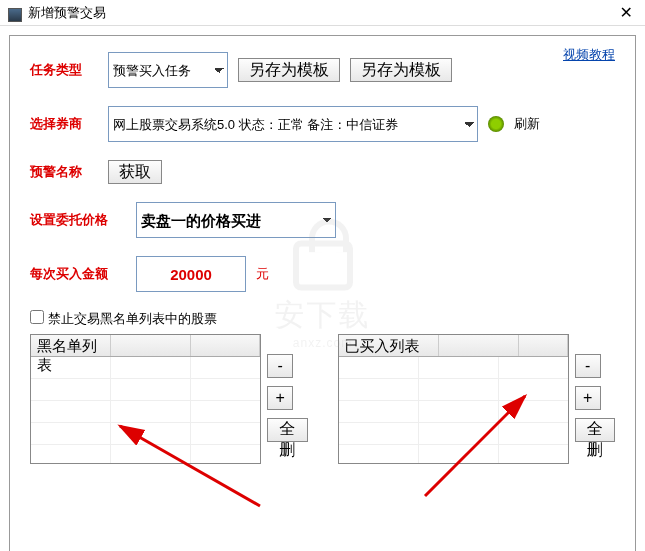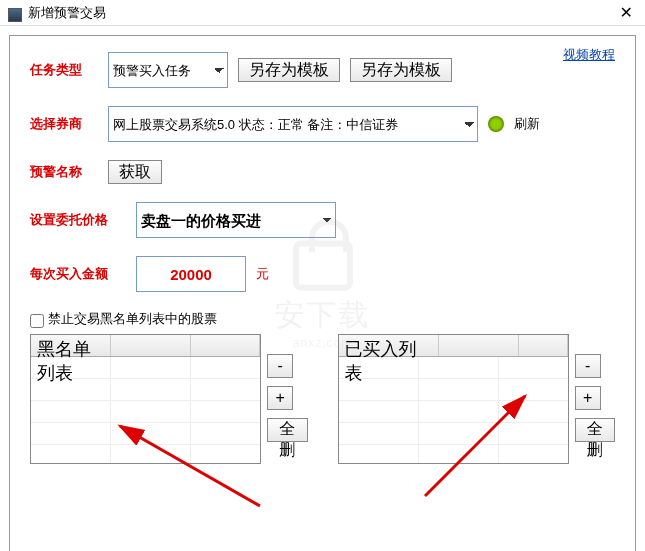--- a/index.html
+++ b/index.html
@@ -14,27 +14,27 @@
 .label{color:#d00;min-width:68px;font-weight:bold}
 .select,.input{border:1px solid #7a9ac0;background:#fff;height:36px;padding:2px 4px;font-family:inherit}
 .select{appearance:none;background-image:linear-gradient(45deg,transparent 50%,#333 50%),linear-gradient(135deg,#333 50%,transparent 50%);background-position:right 8px center,right 3px center;background-size:5px 5px,5px 5px;background-repeat:no-repeat;padding-right:22px}
 .btn{border:1px solid #888;background:linear-gradient(#fdfdfd,#e8e8e8);height:24px;padding:0 10px;cursor:pointer;font-family:inherit;font-size:16px}
 .btn-sm{padding:0 6px;width:26px}
 .refresh-icon{width:16px;height:16px;border-radius:50%;background:radial-gradient(circle,#8fce00 40%,#5a8a00 70%);display:inline-block;vertical-align:middle}
 .num-input{width:70px;text-align:center;color:#d00;font-weight:bold;font-size:15px}
 .amt-input{width:110px;text-align:center;color:#d00;font-weight:bold;font-size:15px}
 .unit{color:#d00}
 .checkrow{display:flex;gap:30px;margin-top:6px}
-.checkitem{display:flex;align-items:flex-end;gap:4px;flex:1}
+.checkitem{display:flex;align-items:flex-start;gap:4px;flex:1}
 .checkitem input{width:14px;height:14px}
 .lists{display:flex;gap:30px;margin-top:6px}
 .listblock{display:flex;gap:6px}
 .gridbox{width:240px;height:130px;border:1px solid #888;background:#fff;position:relative;overflow:hidden}
 .grid-header{height:22px;border-bottom:1px solid #aaa;display:flex;background:linear-gradient(#f8f8f8,#e8e8e8)}
-.grid-header-cell{border-right:1px solid #ccc;padding:2px 6px;font-size:18px}
+.grid-header-cell{border-right:1px solid #ccc;padding:2px 6px;font-size:15px}
 .grid-body{height:108px;background-image:repeating-linear-gradient(to bottom,transparent 0,transparent 21px,#eee 21px,#eee 22px),repeating-linear-gradient(to right,transparent 0,transparent 79px,#eee 79px,#eee 80px)}
 .btncol{display:flex;flex-direction:column;gap:8px;justify-content:flex-start;padding-top:20px}
 .arrow{position:absolute;pointer-events:none}
 .watermark{position:absolute;left:50%;top:50%;transform:translate(-50%,-50%);opacity:0.12;pointer-events:none;text-align:center}
 .watermark .lock{width:60px;height:50px;border:6px solid #999;border-radius:8px;margin:0 auto;position:relative}
 .watermark .lock:before{content:"";position:absolute;top:-28px;left:10px;width:28px;height:28px;border:6px solid #999;border-bottom:none;border-radius:20px 20px 0 0}
 .watermark .txt1{font-size:30px;color:#999;margin-top:4px;letter-spacing:2px}
 .watermark .txt2{font-size:12px;color:#999;letter-spacing:1px}
 </style>
 </head>

